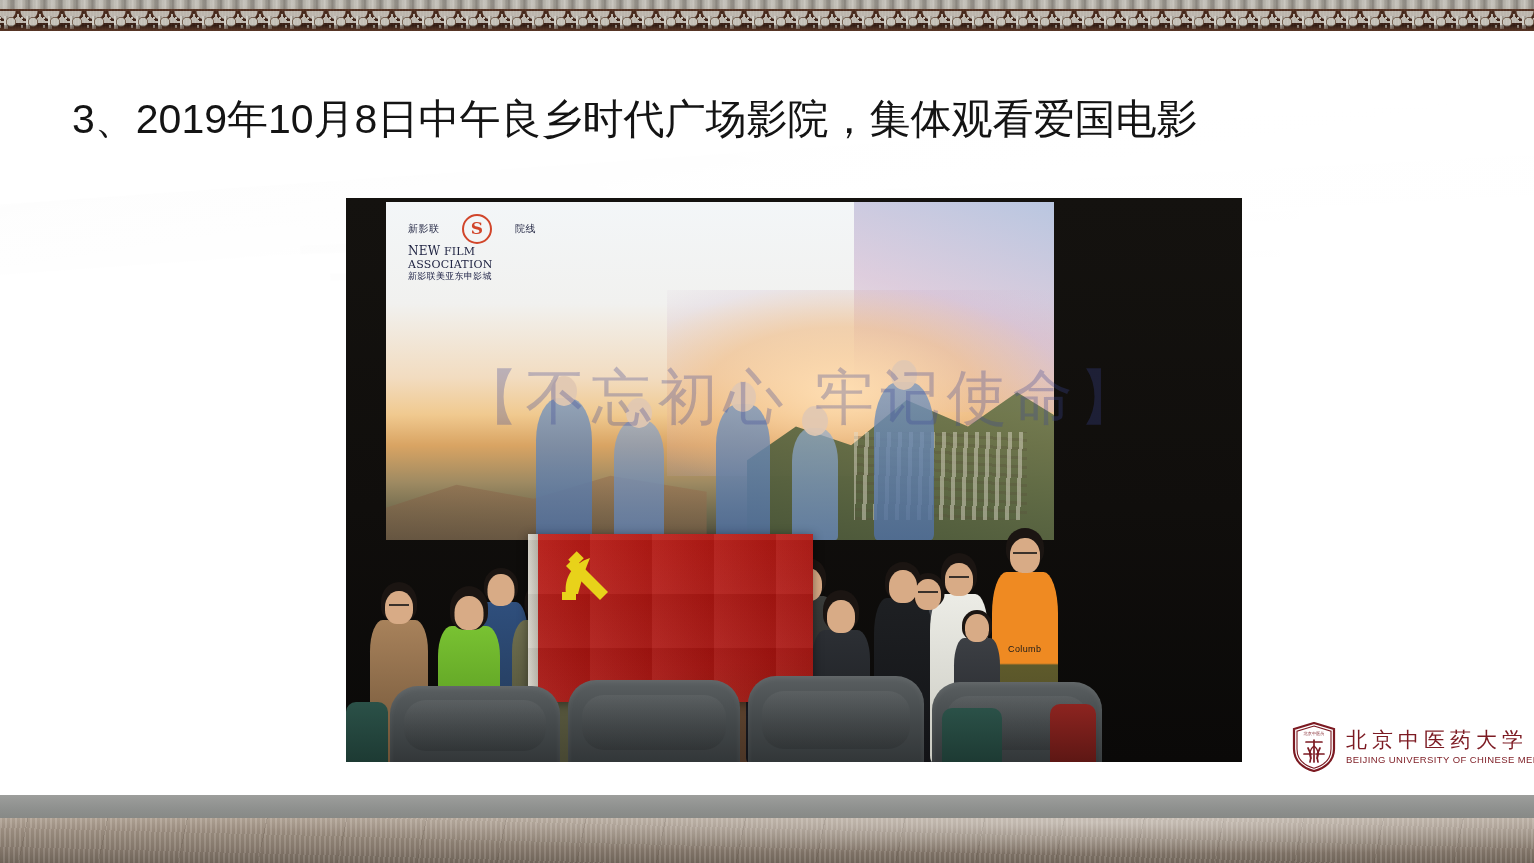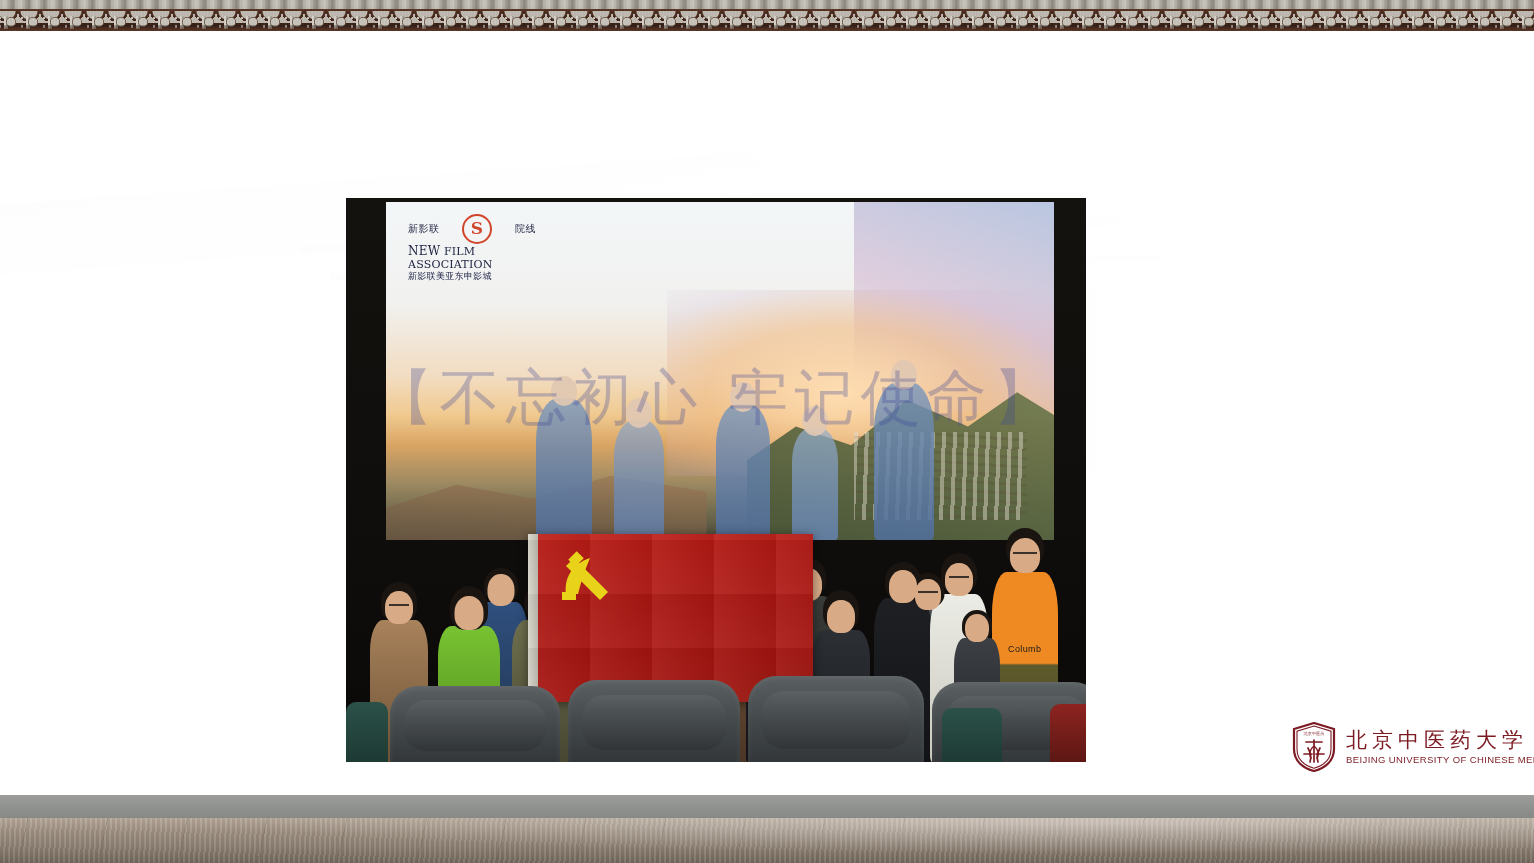--- a/index.html
+++ b/index.html
@@ -136,21 +136,21 @@
     color: #141414;
     font-weight: 400;
     white-space: nowrap;
   }
 
   
   .photo {
     position: absolute;
     left: 346px;
     top: 198px;
-    width: 740px;
+    width: 896px;
     height: 564px;
     overflow: hidden;
     background: #fdba74;
   }
   .photo .room-dark {
     position: absolute;
     inset: 0;
     background: linear-gradient(180deg, #14120f 0%, #100e0c 55%, #0a0908 100%);
   }
   
@@ -369,21 +369,21 @@
   }
   .seat-side {
     position: absolute; bottom: 0;
     background: linear-gradient(180deg, #2b5148, #1d3a33);
     border-radius: 10px 10px 0 0;
   }
 
   
   .photo-wm {
     position: absolute;
-    left: 0; top: 0; width: 100%; height: 100%;
+    left: 8px; top: 0; width: 100%; height: 100%;
     z-index: 20;
     pointer-events: none;
     border-radius: 13px;
   }
   .photo-wm .wm-line1 {
     position: absolute;
     left: 0; right: 0; top: 160px;
     text-align: center;
     font-size: 60px;
     letter-spacing: 6px;
@@ -476,20 +476,21 @@
 
   <div class="eave">
     <div class="eave-top-tiles"></div>
     <div class="eave-mortar"></div>
     <div class="eave-scallops"></div>
     <div class="eave-medallions"></div>
     <div class="eave-grain"></div>
     <div class="eave-shadowline"></div>
   </div>
 
+  <div class="title">3、2019年10月8日中午良乡时代广场影院，集体观看爱国电影</div>
 
   <div class="photo">
     <div class="room-dark"></div>
 
     <div class="screen">
       <div class="sky-right"></div>
       <div class="sky-glow"></div>
       <div class="hills-left"></div>
       <div class="hills"></div>
       <div class="village"></div>

